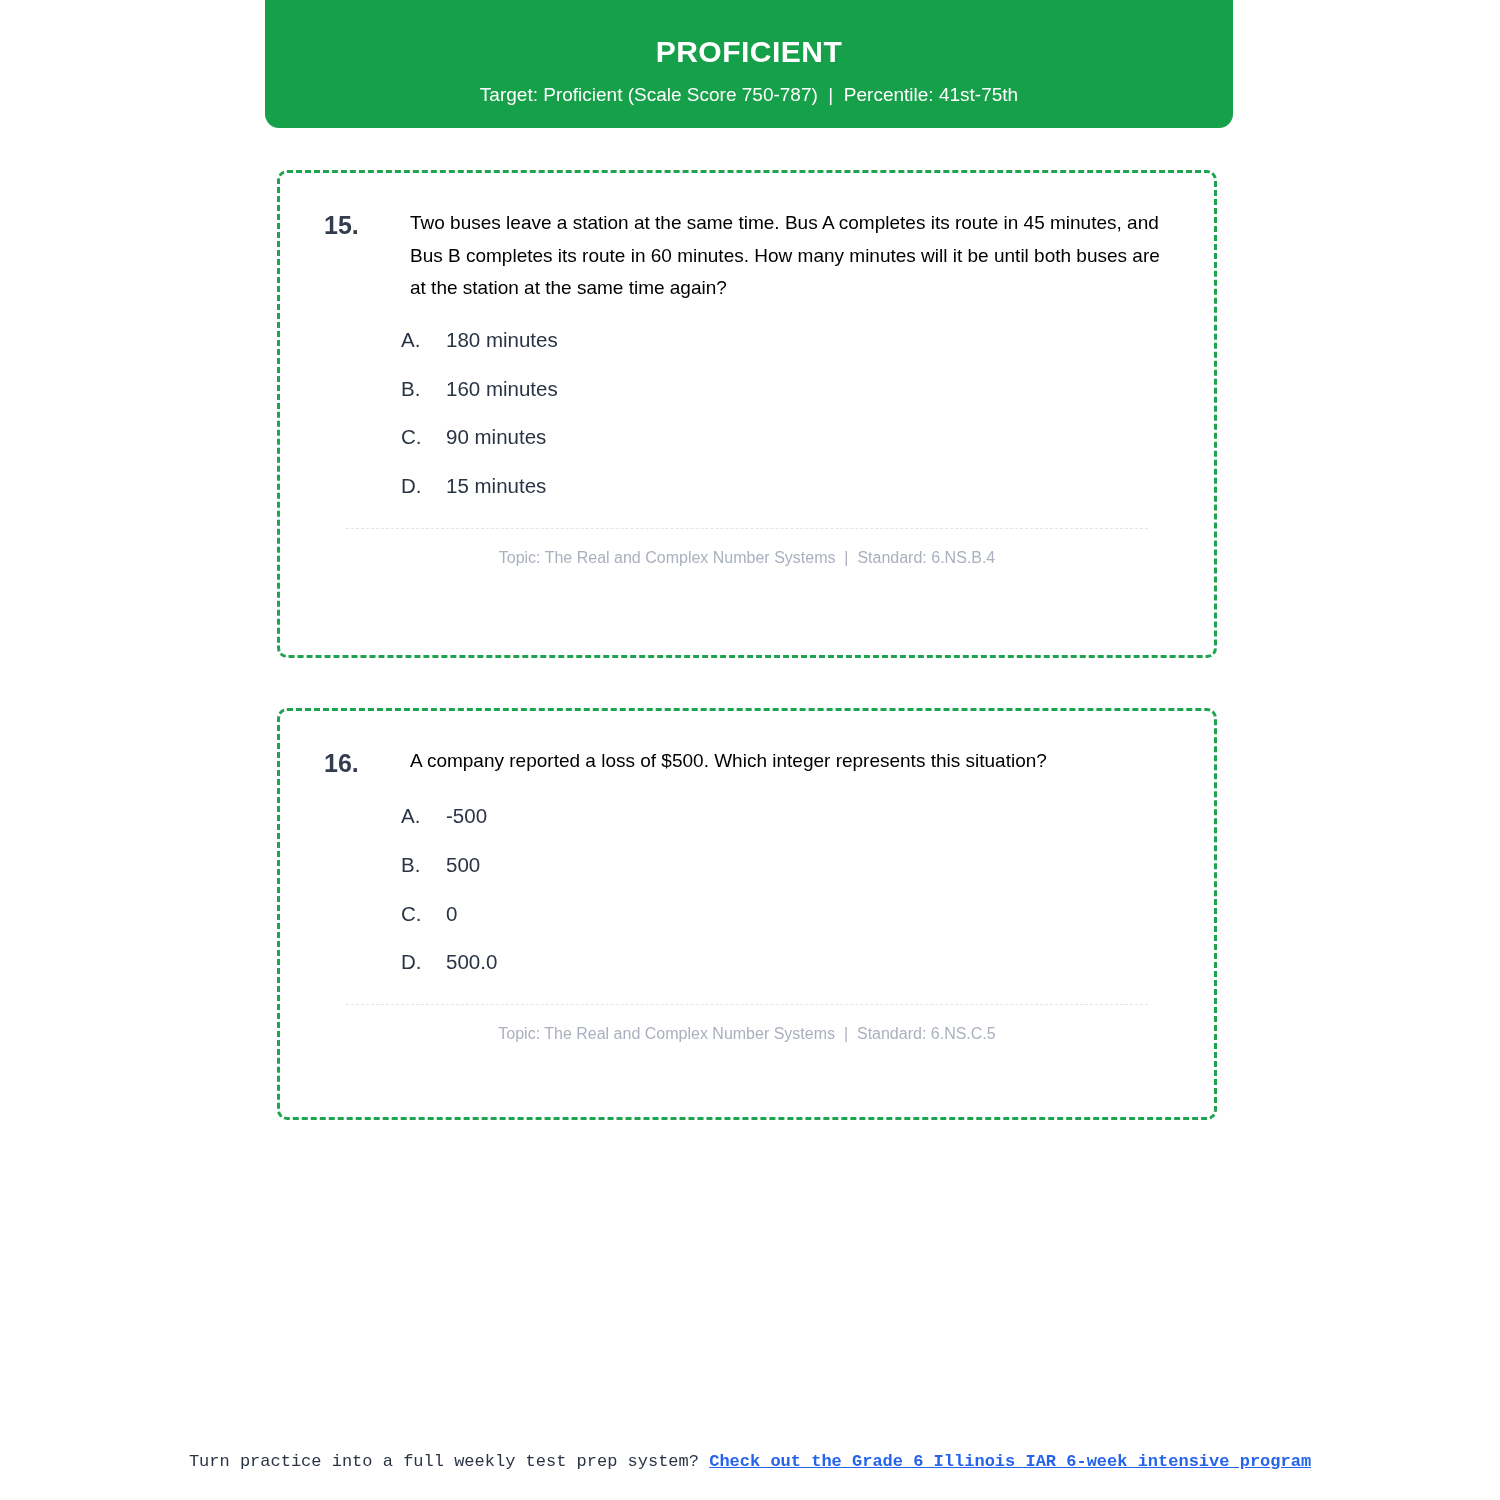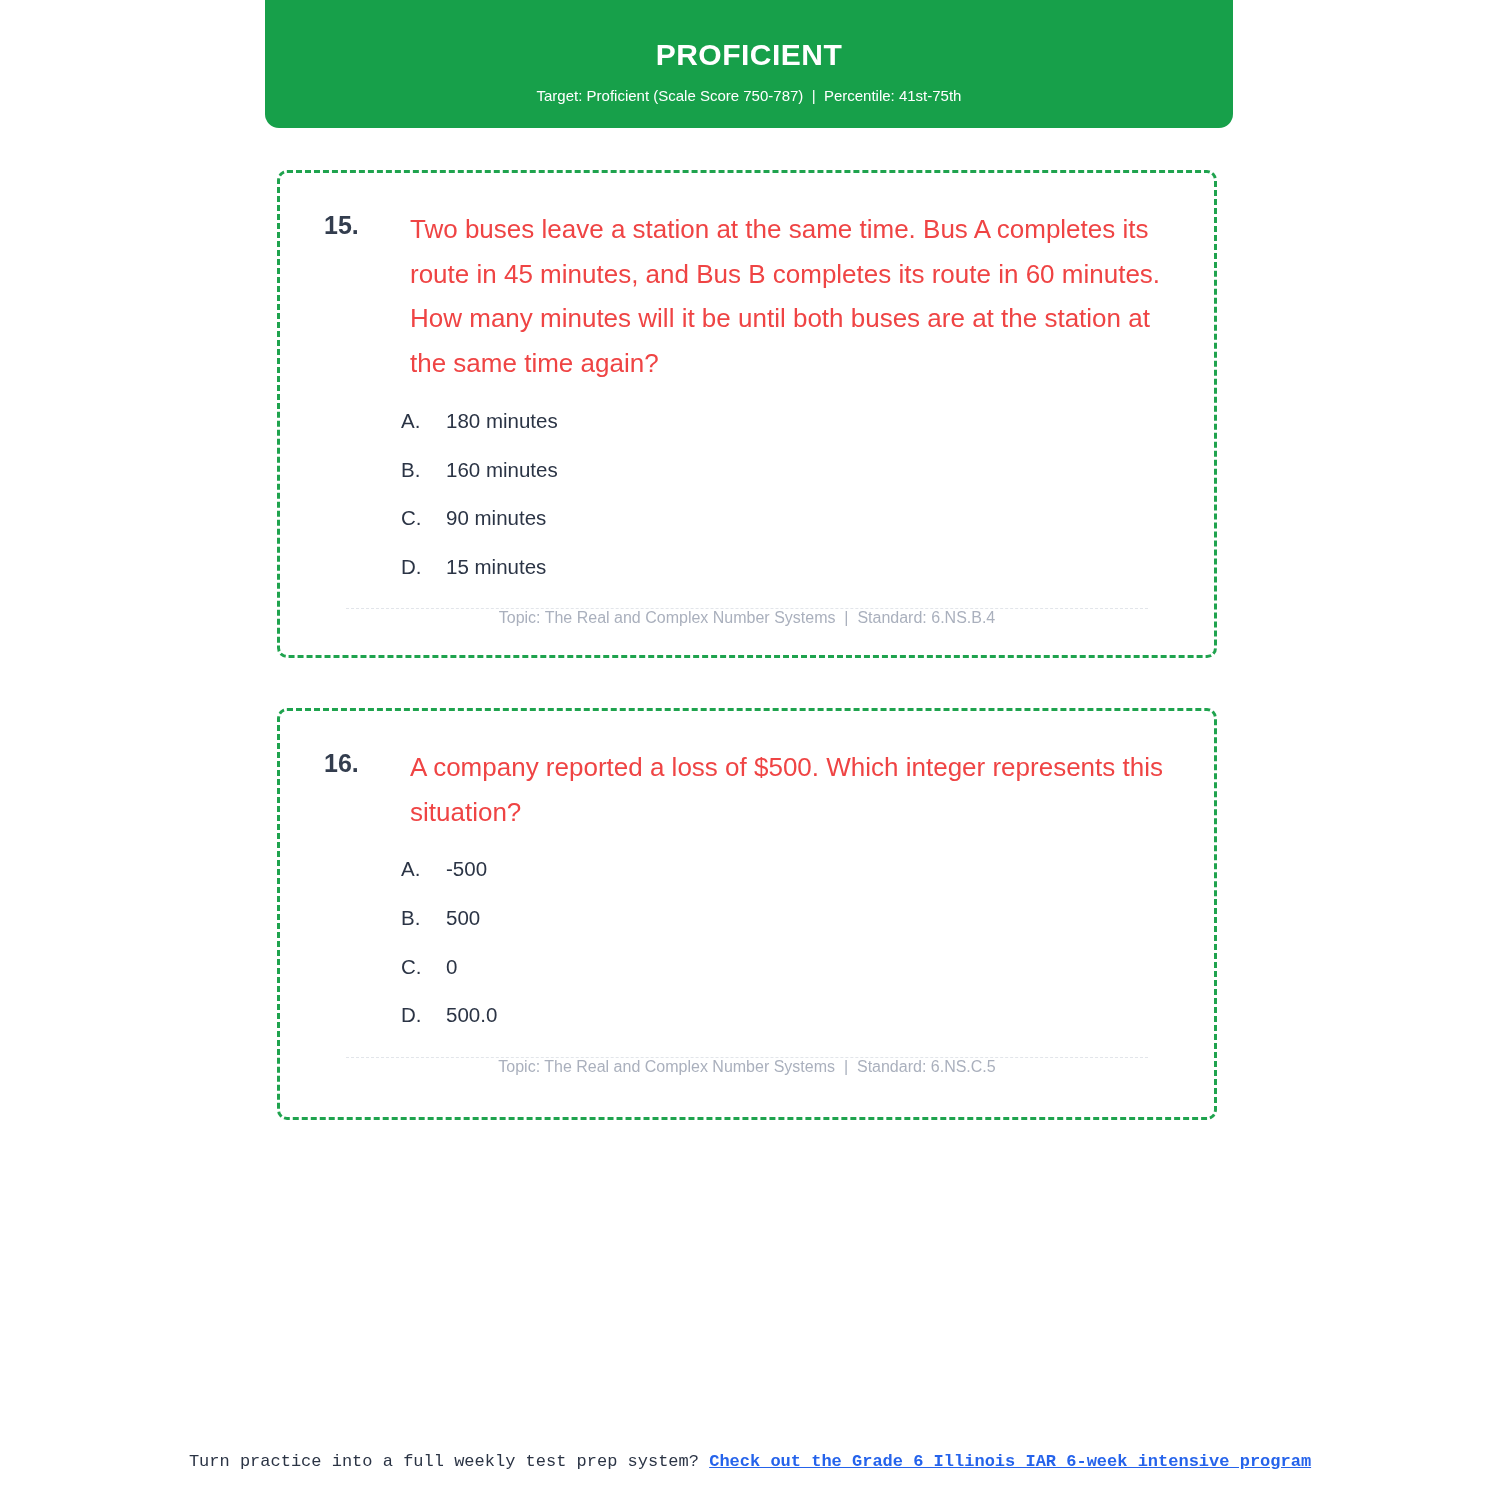--- a/index.html
+++ b/index.html
@@ -43,21 +43,21 @@
   .level-title {
     color: #ffffff;
     font-size: 30px;
     font-weight: bold;
     letter-spacing: 0.5px;
     line-height: 1.1;
     margin-bottom: 16px;
   }
   .level-subtitle {
     color: #ffffff;
-    font-size: 15px;
+    font-size: 19px;
     font-weight: normal;
     line-height: 1.2;
     white-space: pre;
   }
 
   
   .question-card {
     position: absolute;
     left: 277px;
     width: 940px;
@@ -77,23 +77,23 @@
   }
   .q-number {
     font-size: 25px;
     font-weight: bold;
     color: #333d4e;
     width: 86px;
     flex: 0 0 86px;
     line-height: 1.45;
   }
   .q-text {
-    font-size: 26px;
+    font-size: 19px;
     line-height: 1.72;
-    color: #ef4444;
+    color: #000000;
     flex: 1 1 auto;
     padding-right: 10px;
   }
 
   .options {
     margin-top: 22px;
     padding-left: 85px;
   }
   .option-row {
     display: flex;
@@ -111,20 +111,21 @@
   .option-text {
     flex: 1 1 auto;
   }
 
   .meta-divider {
     margin: 28px 30px 0 30px;
     border-top: 1px dashed #e2e5ea;
     height: 0;
   }
   .q-meta {
+    margin-top: 20px;
     text-align: center;
     font-size: 16px;
     color: #aab0bd;
     white-space: pre;
   }
 
   
   .footer {
     position: absolute;
     left: 0;

